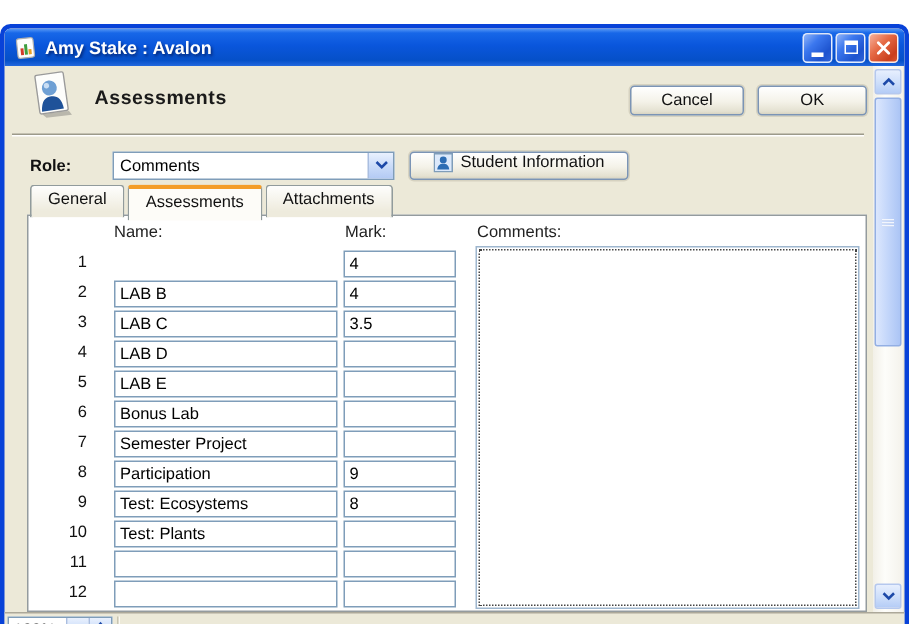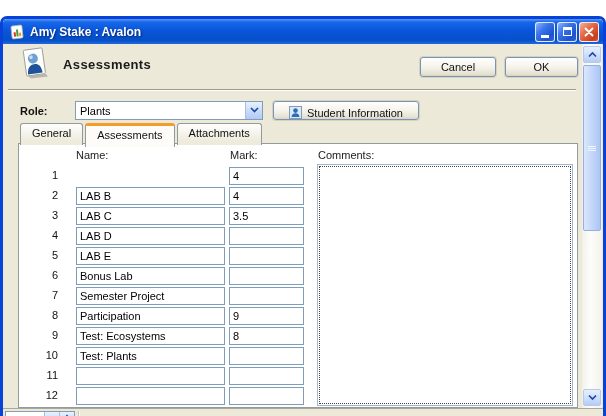--- a/index.html
+++ b/index.html
@@ -73,21 +73,21 @@
   }
   .combo-value { flex: 1; font-size: 11px; padding-left: 4px; color: #000; }
   .combo-btn {
     width: 17px; height: 100%;
     background: linear-gradient(180deg,#E9F1FE 0%, #CBDCF9 50%, #B3CAF4 100%);
     border-left: 1px solid #AABEE0;
     display: flex; align-items: center; justify-content: center;
   }
   .si-btn {
     left: 270px; top: 82px; width: 146px; height: 19px;
-    display: flex; align-items: flex-end; justify-content: center; gap: 5px;
+    display: flex; align-items: flex-start; justify-content: center; gap: 5px;
   }
   .si-icon { width: 13px; height: 13px; }
   
   .tabs { position: absolute; left: 17px; top: 104px; height: 22px; display: flex; z-index: 3; }
   .tab {
     font-size: 11px; color: #111;
     padding: 3px 11px 4px;
     border: 1px solid #919B9C; border-bottom: none;
     border-radius: 3px 3px 0 0;
     background: linear-gradient(180deg,#FEFEFD, #EEEBDD 80%);
@@ -215,21 +215,21 @@
       </g>
     </svg>
   </span>
   <span class="page-title">Assessments</span>
   <button class="xp-btn btn-cancel">Cancel</button>
   <button class="xp-btn btn-ok">OK</button>
   <div class="separator"></div>
 
   <span class="role-label">Role:</span>
   <div class="combo">
-    <span class="combo-value">Plants</span>
+    <span class="combo-value">Comments</span>
     <span class="combo-btn">
       <svg width="9" height="7" viewBox="0 0 9 7">
         <path d="M1 1 L4.5 4.5 L8 1" fill="none" stroke="#1D49A8" stroke-width="1.7"></path>
       </svg>
     </span>
   </div>
   <button class="xp-btn si-btn">
     <svg class="si-icon" viewBox="0 0 13 13">
       <rect x="0.5" y="0.5" width="12" height="12" fill="#DCE9FB" stroke="#7F9DB9"></rect>
       <circle cx="6.5" cy="4.6" r="2.3" fill="#2D6DB4"></circle>

